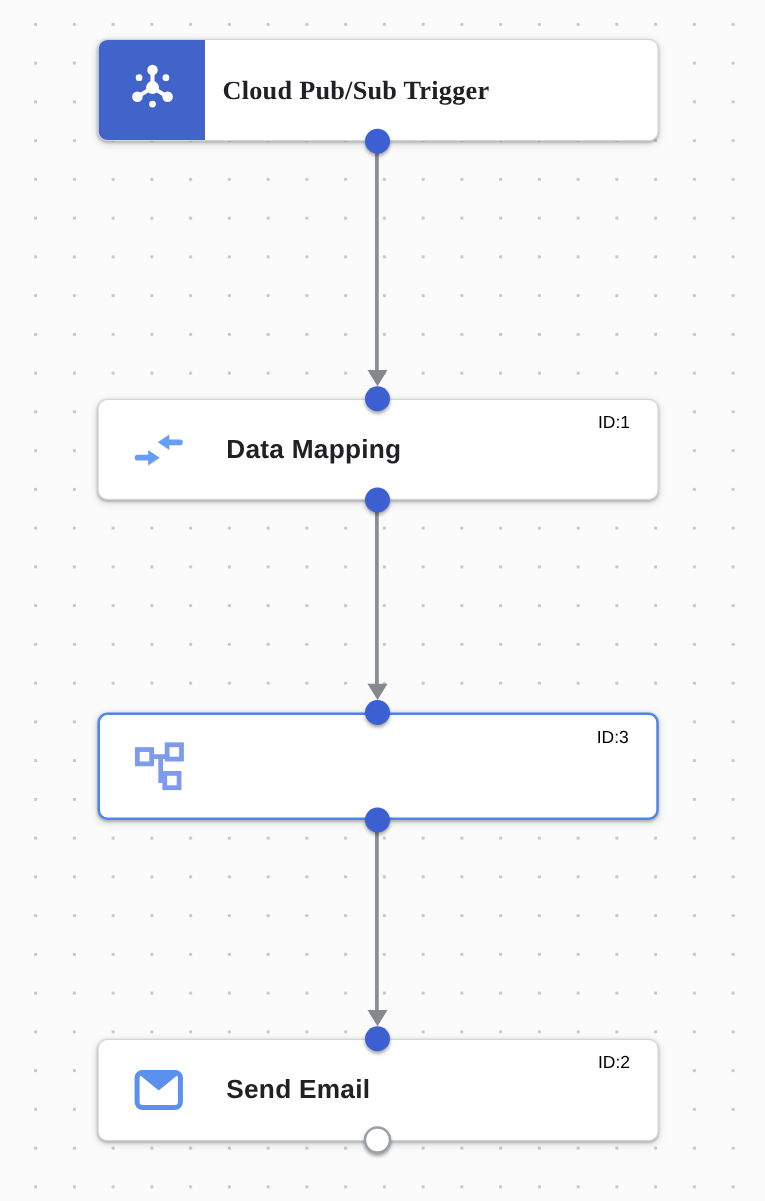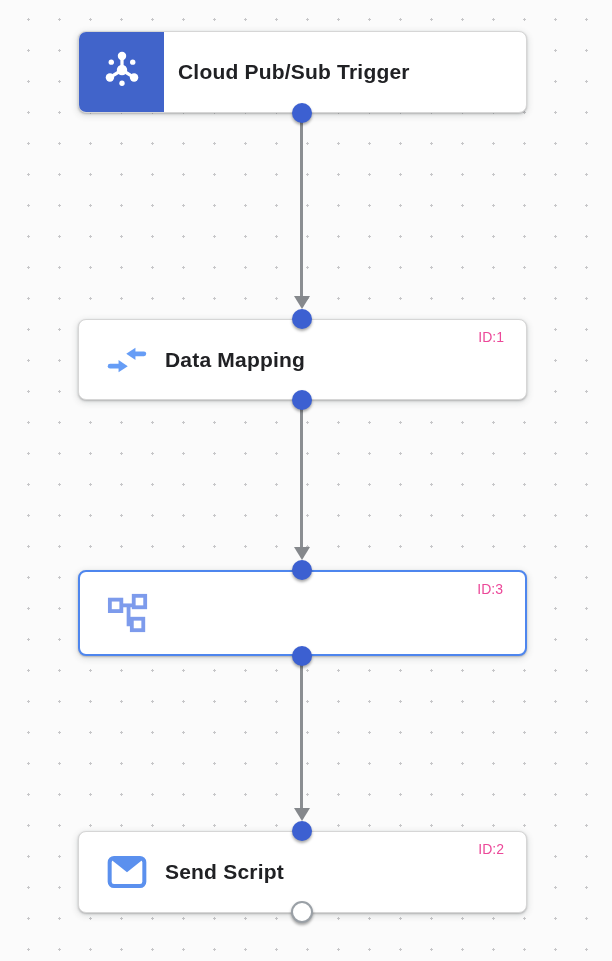--- a/index.html
+++ b/index.html
@@ -37,42 +37,43 @@
   #node-2 { top: 319px; height: 81px; }
   #node-3 { top: 570px; height: 86px; }
   #node-4 { top: 831px; height: 82px; }
 
   .node-label {
     font-size: 21px;
     font-weight: 700;
     color: #202124;
     letter-spacing: 0.2px;
     white-space: nowrap;
+    margin-left: 16px;
   }
   .id-label {
     position: absolute;
     top: 9px;
     right: 22px;
     font-size: 14px;
     font-weight: 400;
-    color: #ec4899;
+    color: #000000;
   }
 
   
   .trigger-block {
     position: absolute;
     left: 0; top: 0; bottom: 0;
     width: 85px;
     background: #4164ca;
     border-radius: 7px 0 0 7px;
     display: flex;
     align-items: center;
     justify-content: center;
   }
-  #node-1 .node-label { margin-left: 99px; }
+  #node-1 .node-label { margin-left: 99px; font-family: Liberation Serif, serif; }
 
   .task-icon {
     margin-left: 26px;
     margin-right: 16px;
     display: flex;
     align-items: center;
     justify-content: center;
     width: 44px;
     flex: 0 0 44px;
   }
@@ -202,19 +203,19 @@
   <div class="port" id="port-3-in"></div>
   <div class="port" id="port-3-out"></div>
 
   <div class="node" id="node-4">
     <span class="task-icon">
       <svg width="40" height="34" viewBox="0 0 24 20">
         <rect x="1.6" y="1.6" width="20.8" height="16.8" rx="2.6" fill="none" stroke="#5b90ee" stroke-width="2.4"></rect>
         <path d="M2.6,2.6 L12,10.2 L21.4,2.6 Z" fill="#5b90ee"></path>
       </svg>
     </span>
-    <span class="node-label">Send Script</span>
+    <span class="node-label">Send Email</span>
     <span class="id-label">ID:2</span>
   </div>
   <div class="port" id="port-4-in"></div>
   <div class="port empty" id="port-4-out"></div>
 
 </div>
 
 </body></html>

